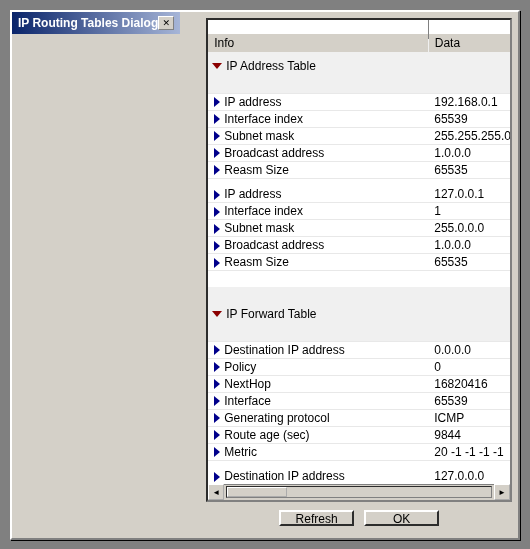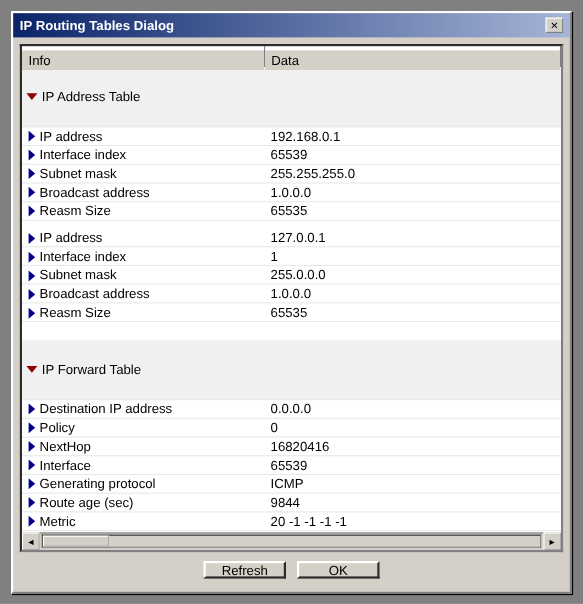--- a/index.html
+++ b/index.html
@@ -21,21 +21,22 @@
 
     .dialog {
       width: 510px;
       height: 530px;
       background: #d4d0c8;
       border: 2px solid #ffffff;
       border-right-color: #808080;
       border-bottom-color: #808080;
       box-shadow: 1px 1px 0 #000;
       display: flex;
-      flex-direction: column;
+      flex-direction: row;
+      gap: 20px;
     }
 
     .title-bar {
       background: linear-gradient(to right, #0a246a, #a6b5d7);
       color: white;
       padding: 3px 6px;
       display: flex;
       align-items: center;
       justify-content: space-between;
       height: 22px;
@@ -101,21 +102,21 @@
     }
 
     thead th {
       background: #d4d0c8;
       border-bottom: 1px solid #808080;
       border-right: 1px solid #808080;
       padding: 2px 6px;
       text-align: left;
       font-weight: normal;
       position: sticky;
-      top: 4px;
+      top: 14px;
       z-index: 1;
     }
 
     thead th:first-child {
       width: 220px;
     }
 
     tbody tr td {
       padding: 1px 6px;
       border-bottom: 1px solid #e8e8e8;

